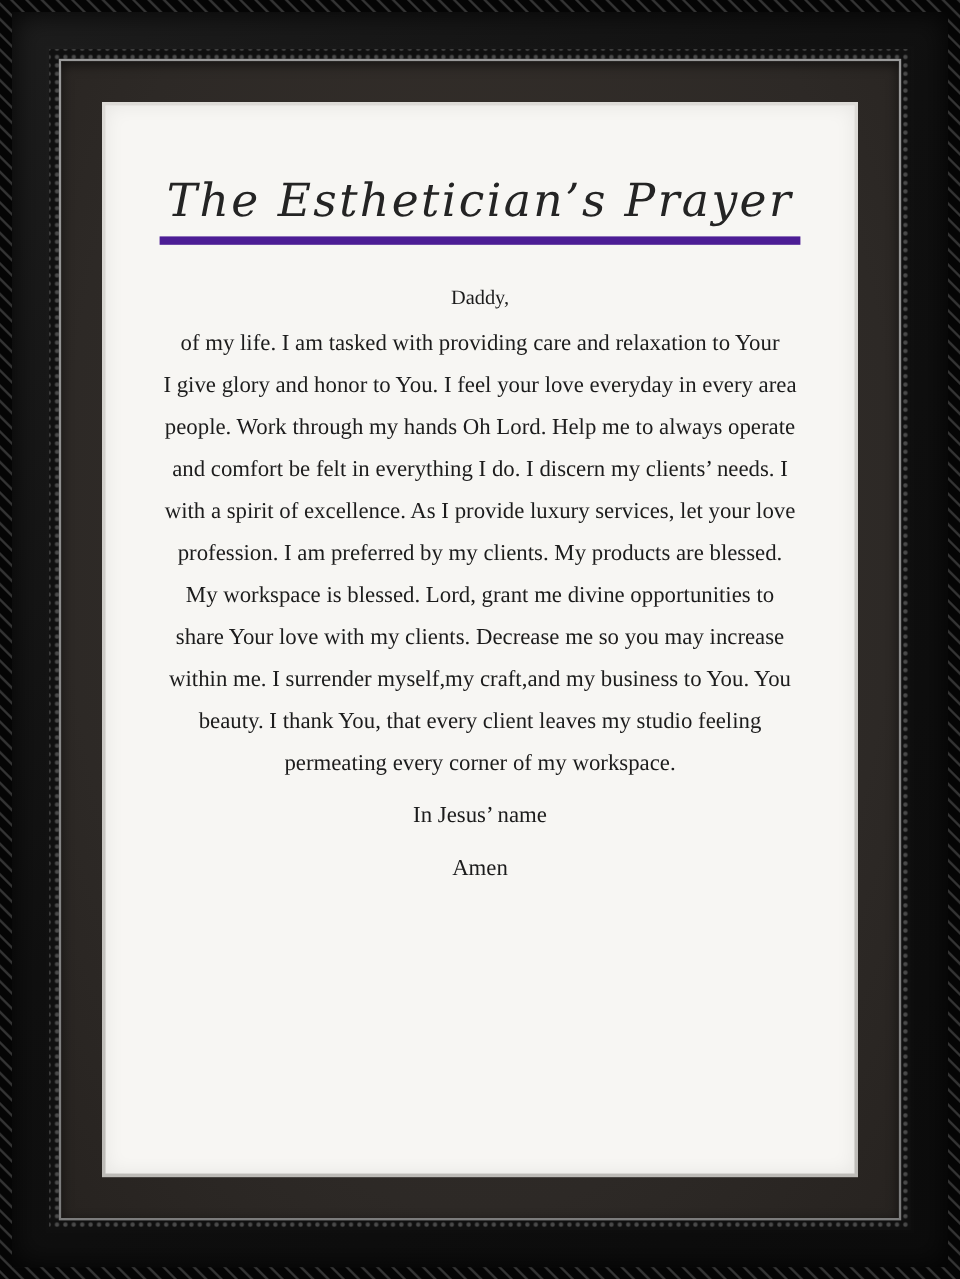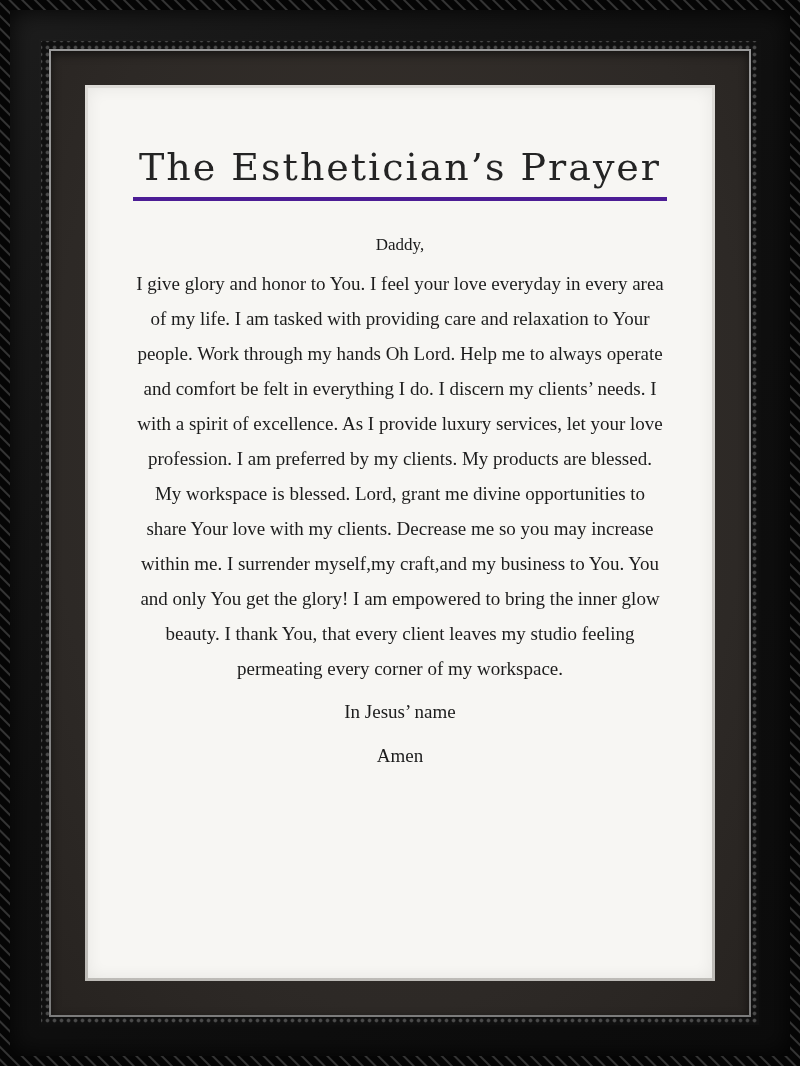--- a/index.html
+++ b/index.html
@@ -85,26 +85,27 @@
     padding: 58px 26px 0 26px;
     text-align: center;
     color: #1c1c1c;
     overflow: hidden;
   }
 
   .title {
     display: inline-block;
     margin: 0 0 26px 0;
     font-family: "DejaVu Serif", serif;
+    font-style: italic;
     font-weight: normal;
     font-size: 38px;
     line-height: 1.15;
     letter-spacing: 2px;
     color: #242424;
-    border-bottom: 4px solid #4c1d95;
+    border-bottom: 7px solid #4c1d95;
     padding: 0 6px 7px 6px;
     text-align: right;
   }
 
   .greeting {
     font-size: 17px;
     line-height: 35px;
     margin: 0 0 4px 0;
   }
 
@@ -137,30 +138,29 @@
         <div class="fillet">
           <div class="mat">
             <div class="bevel">
               <div class="paper">
 
                 <h1 class="title">The Esthetician’s Prayer</h1>
 
                 <div class="greeting">Daddy,</div>
 
                 <div>
+                  <div class="prayer-line">of my life. I am tasked with providing care and relaxation to Your</div>
                   <div class="prayer-line">I give glory and honor to You. I feel your love everyday in every area</div>
-                  <div class="prayer-line">of my life. I am tasked with providing care and relaxation to Your</div>
                   <div class="prayer-line">people. Work through my hands Oh Lord. Help me to always operate</div>
                   <div class="prayer-line">and comfort be felt in everything I do. I discern my clients’ needs. I</div>
                   <div class="prayer-line">with a spirit of excellence. As I provide luxury services, let your love</div>
                   <div class="prayer-line">profession. I am preferred by my clients. My products are blessed.</div>
                   <div class="prayer-line">My workspace is blessed. Lord, grant me divine opportunities to</div>
                   <div class="prayer-line">share Your love with my clients. Decrease me so you may increase</div>
                   <div class="prayer-line">within me. I surrender myself,my craft,and my business to You. You</div>
-                  <div class="prayer-line">and only You get the glory! I am empowered to bring the inner glow</div>
                   <div class="prayer-line">beauty. I thank You, that every client leaves my studio feeling</div>
                   <div class="prayer-line">permeating every corner of my workspace.</div>
                 </div>
 
                 <div class="closing-1">In Jesus’ name</div>
                 <div class="closing-2">Amen</div>
 
               </div>
             </div>
           </div>

